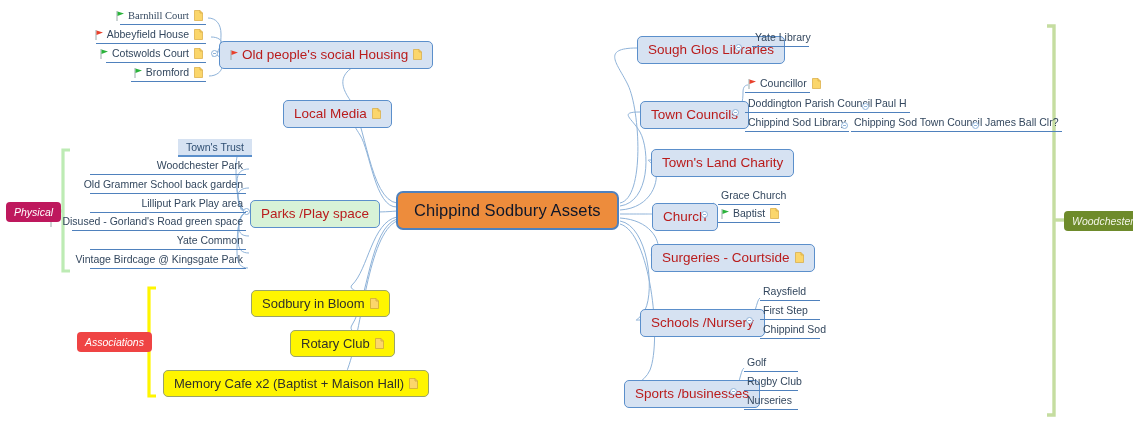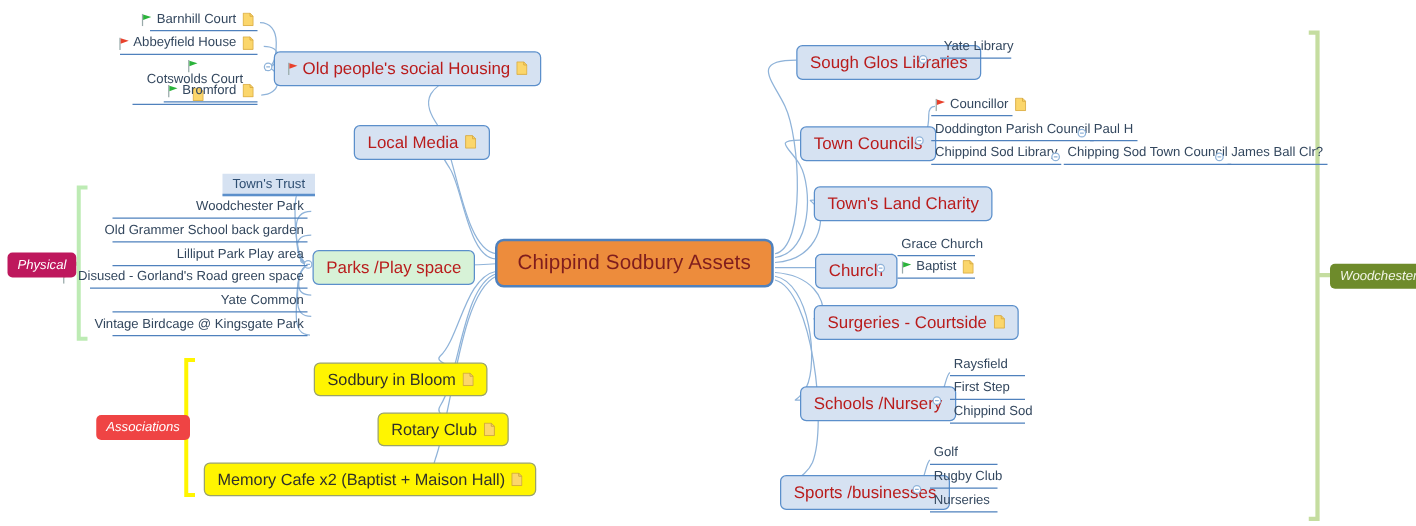--- a/index.html
+++ b/index.html
@@ -25,21 +25,21 @@
     display: flex;
     align-items: center;
     white-space: nowrap;
     line-height: 1;
   }
   
   .root {
     background: #ED8C3C;
     border: 2px solid #4F81BD;
     border-radius: 7px;
-    color: #7f1d1d;
+    color: #0f172a;
     font-size: 16.5px;
     padding: 9px 16px;
     letter-spacing: .1px;
   }
   
   .box {
     background: #D6E2F2;
     border: 1px solid #5B8FCB;
     border-radius: 5px;
     color: #b91c1c;
@@ -198,21 +198,21 @@
     <span>Old people's social Housing</span>
     <span class="note">
       <svg width="9" height="11" viewBox="0 0 9 11">
           <path d="M0.5 0.5 H6 L8.5 3 V10.5 H0.5 Z" fill="#FBD66B" stroke="#D8A93F" stroke-width=".7"></path>
           <path d="M6 0.5 V3 H8.5" fill="none" stroke="#D8A93F" stroke-width=".7"></path>
         </svg>
     </span>
   </div>
   <div class="collapse" style="left:211px; top:50px;"></div>
 
-  <div class="leaf r" style="left:120px; top:9px; width:86px;">
+  <div class="leaf r" style="left:120px; top:9px; width:86px;font-family:Liberation Serif, serif;">
     <span class="flag">
       <svg width="9" height="10" viewBox="0 0 9 10">
           <path d="M1 0 L1 10" stroke="#9aa" stroke-width="1"></path>
           <path d="M1.5 0.5 L8 2.5 L1.5 5 Z" fill="#2BB33B"></path>
         </svg>
     </span>
     <span>Barnhill Court</span>
     <span class="note">
       <svg width="9" height="11" viewBox="0 0 9 11">
           <path d="M0.5 0.5 H6 L8.5 3 V10.5 H0.5 Z" fill="#FBD66B" stroke="#D8A93F" stroke-width=".7"></path>
@@ -230,21 +230,21 @@
     </span>
     <span>Abbeyfield House</span>
     <span class="note">
       <svg width="9" height="11" viewBox="0 0 9 11">
           <path d="M0.5 0.5 H6 L8.5 3 V10.5 H0.5 Z" fill="#FBD66B" stroke="#D8A93F" stroke-width=".7"></path>
           <path d="M6 0.5 V3 H8.5" fill="none" stroke="#D8A93F" stroke-width=".7"></path>
         </svg>
     </span>
   </div>
 
-  <div class="leaf r" style="left:106px; top:47px; width:100px;flex-direction:column;">
+  <div class="leaf r" style="left:106px; top:47px; width:100px;">
     <span class="flag">
       <svg width="9" height="10" viewBox="0 0 9 10">
           <path d="M1 0 L1 10" stroke="#9aa" stroke-width="1"></path>
           <path d="M1.5 0.5 L8 2.5 L1.5 5 Z" fill="#2BB33B"></path>
         </svg>
     </span>
     <span>Cotswolds Court</span>
     <span class="note">
       <svg width="9" height="11" viewBox="0 0 9 11">
           <path d="M0.5 0.5 H6 L8.5 3 V10.5 H0.5 Z" fill="#FBD66B" stroke="#D8A93F" stroke-width=".7"></path>
@@ -321,21 +321,21 @@
   <div class="node box yellow" style="left:251px; top:290px;">
     <span>Sodbury in Bloom</span>
     <span class="note">
       <svg width="9" height="11" viewBox="0 0 9 11">
           <path d="M0.5 0.5 H6 L8.5 3 V10.5 H0.5 Z" fill="#FBD66B" stroke="#C8A23A" stroke-width=".7"></path>
           <path d="M6 0.5 V3 H8.5" fill="none" stroke="#C8A23A" stroke-width=".7"></path>
         </svg>
     </span>
   </div>
 
-  <div class="node box yellow" style="left:302px; top:330px;">
+  <div class="node box yellow" style="left:290px; top:330px;">
     <span>Rotary Club</span>
     <span class="note">
       <svg width="9" height="11" viewBox="0 0 9 11">
           <path d="M0.5 0.5 H6 L8.5 3 V10.5 H0.5 Z" fill="#FBD66B" stroke="#C8A23A" stroke-width=".7"></path>
           <path d="M6 0.5 V3 H8.5" fill="none" stroke="#C8A23A" stroke-width=".7"></path>
         </svg>
     </span>
   </div>
 
   <div class="node box yellow" style="left:163px; top:370px;">

